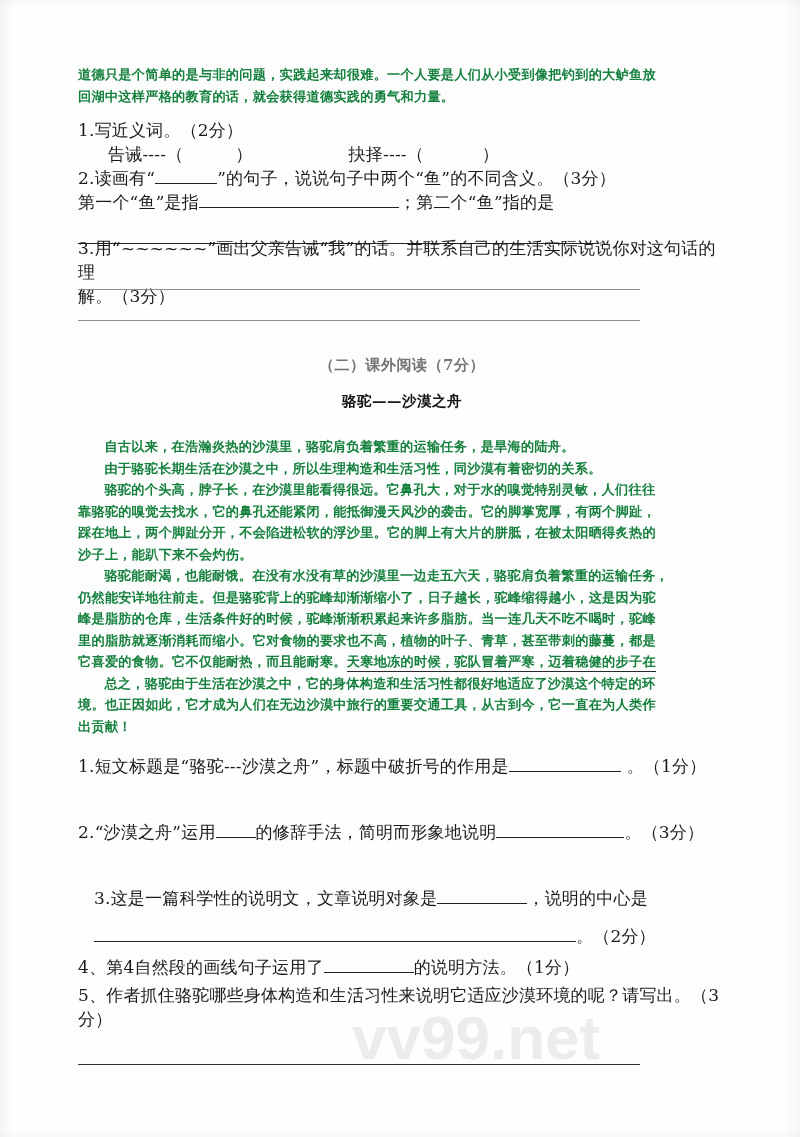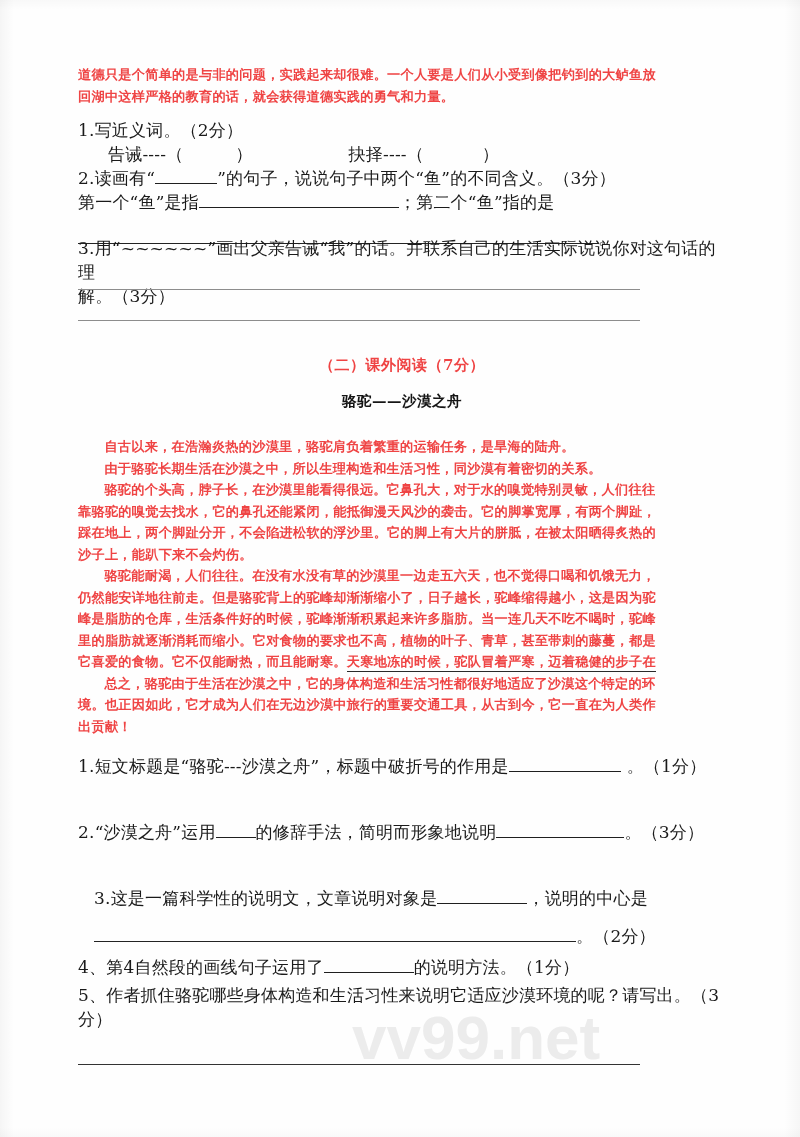--- a/index.html
+++ b/index.html
@@ -57,21 +57,21 @@
     user-select: none;
     z-index: 5;
   }
   
   .passage-text {
     font-family: "DejaVu Serif", "Liberation Serif", serif;
     font-weight: bold;
     font-size: 13.2px;
     line-height: 21.5px;
     letter-spacing: 0.25px;
-    color: #ef4444;
+    color: #15803d;
     text-align: justify;
     margin: 0;
   }
   .passage-text.indent { text-indent: 2em; }
 
   
   .q-text {
     font-family: "DejaVu Serif", "Liberation Serif", serif;
     font-size: 17px;
     line-height: 24px;
@@ -119,21 +119,21 @@
     margin-top: 14px;
   }
 
   
   .section-title {
     font-family: "DejaVu Serif", "Liberation Serif", serif;
     font-weight: bold;
     font-size: 15px;
     letter-spacing: 0.5px;
     text-align: center;
-    color: #ef4444;
+    color: #737373;
     margin: 0;
   }
   .article-title {
     font-family: "DejaVu Serif", "Liberation Serif", serif;
     font-weight: bold;
     font-size: 14.5px;
     letter-spacing: 0.5px;
     text-align: center;
     color: #151515;
     margin: 0;
@@ -206,21 +206,21 @@
       <p class="passage-text indent">由于骆驼长期生活在沙漠之中，所以生理构造和生活习性，同沙漠有着密切的关系。</p>
 
       <p class="passage-text">
         <span class="blk" style="text-indent:2em; display:block;">骆驼的个头高，脖子长，在沙漠里能看得很远。它鼻孔大，对于水的嗅觉特别灵敏，人们往往</span>
         <span class="blk">靠骆驼的嗅觉去找水，它的鼻孔还能紧闭，能抵御漫天风沙的袭击。它的脚掌宽厚，有两个脚趾，</span>
         <span class="blk">踩在地上，两个脚趾分开，不会陷进松软的浮沙里。它的脚上有大片的胼胝，在被太阳晒得炙热的</span>
         <span class="blk">沙子上，能趴下来不会灼伤。</span>
       </p>
 
       <p class="passage-text">
-        <span class="blk" style="text-indent:2em; display:block;">骆驼能耐渴，人们往往。在没有水没有草的沙漠里一边走五六天，也不觉得口喝和饥饿无力，</span>
+        <span class="blk" style="text-indent:2em; display:block;">骆驼能耐渴，也能耐饿。在没有水没有草的沙漠里一边走五六天，骆驼肩负着繁重的运输任务，</span>
         <span class="blk">仍然能安详地往前走。但是骆驼背上的驼峰却渐渐缩小了，日子越长，驼峰缩得越小，这是因为驼</span>
         <span class="blk">峰是脂肪的仓库，生活条件好的时候，驼峰渐渐积累起来许多脂肪。当一连几天不吃不喝时，驼峰</span>
         <span class="blk">里的脂肪就逐渐消耗而缩小。它对食物的要求也不高，植物的叶子、青草，甚至带刺的藤蔓，都是</span>
         <span class="blk"><span>它喜爱的食物。它不仅能耐热，而且能耐寒。</span><span class="u-sentence">天寒地冻的时候，驼队冒着严寒，迈着稳健的步子在</span></span>
       </p>
 
       <p class="passage-text">
         <span class="blk" style="text-indent:2em; display:block;">总之，骆驼由于生活在沙漠之中，它的身体构造和生活习性都很好地适应了沙漠这个特定的环</span>
         <span class="blk">境。也正因如此，它才成为人们在无边沙漠中旅行的重要交通工具，从古到今，它一直在为人类作</span>
         <span class="blk">出贡献！</span>

